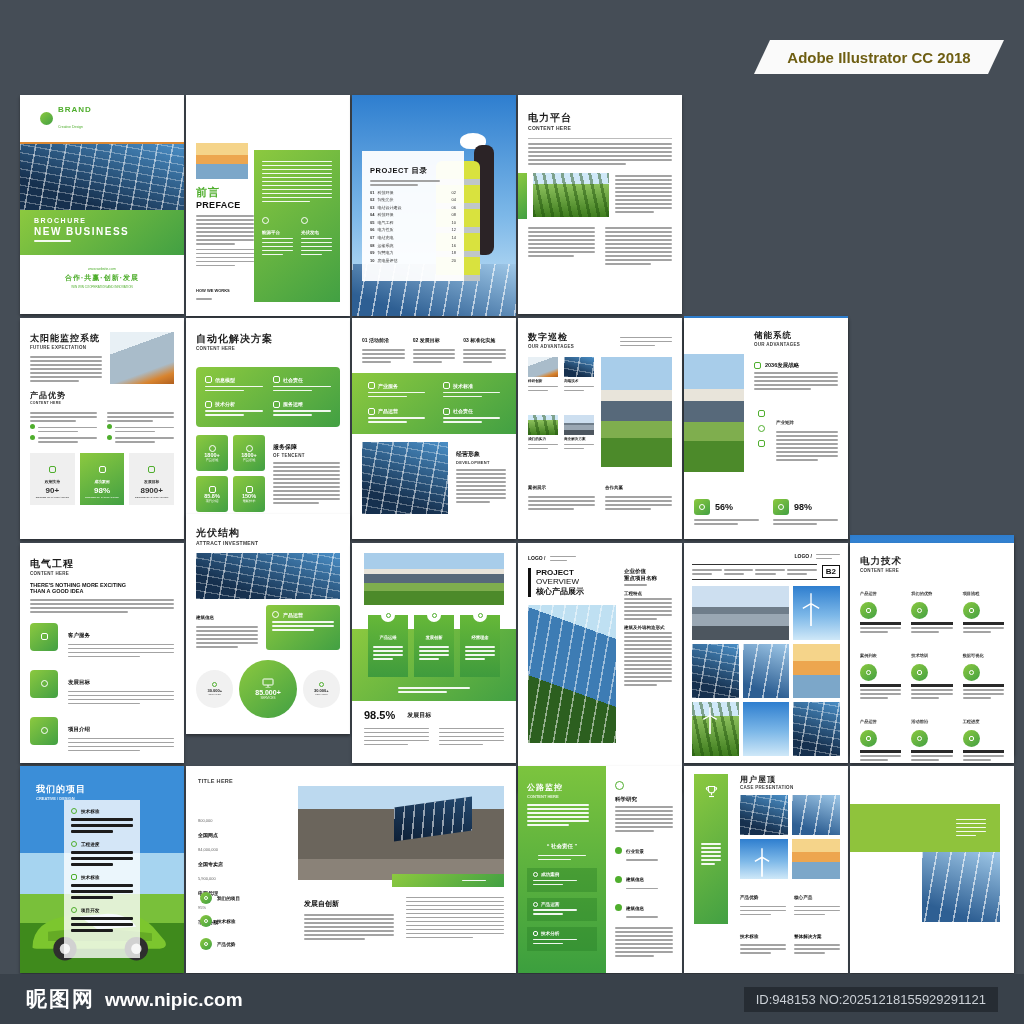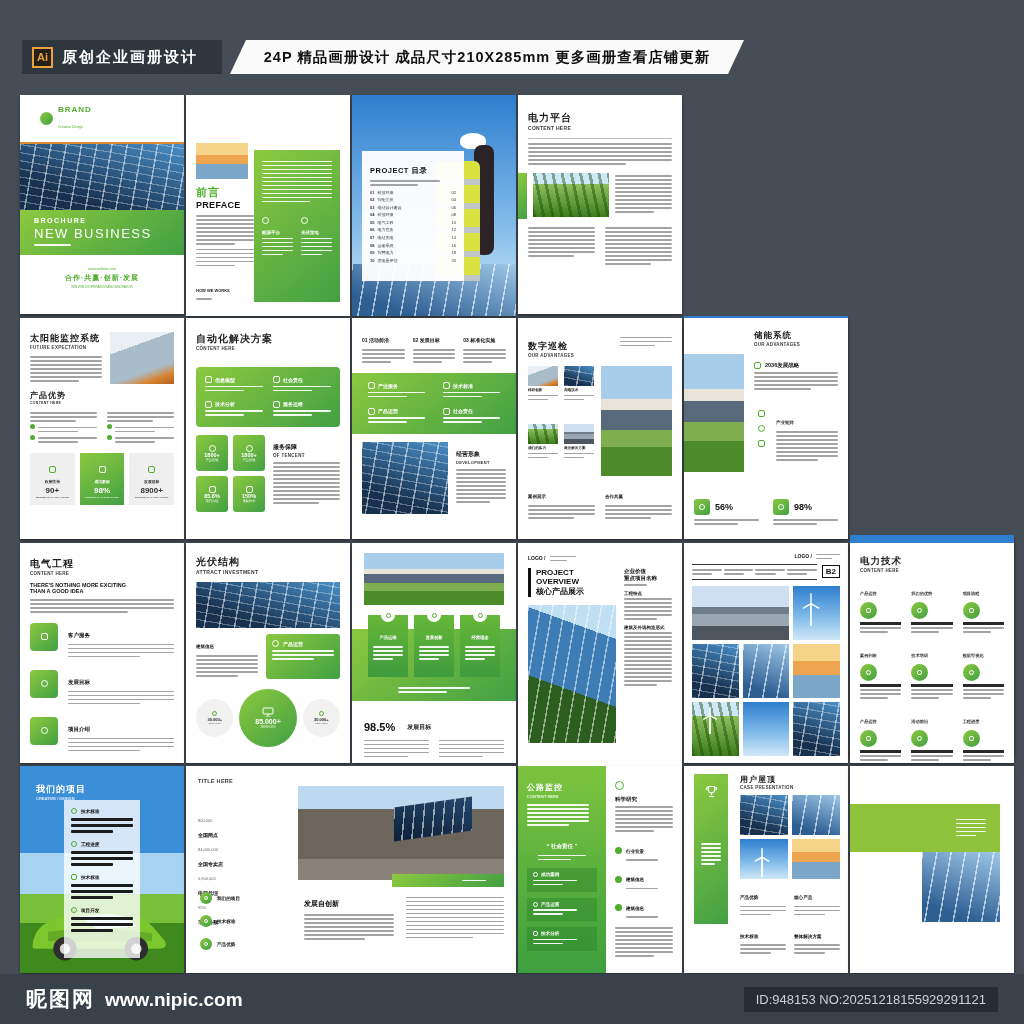--- a/index.html
+++ b/index.html
@@ -57,41 +57,37 @@
 .toc-row{display:flex;align-items:center;gap:3px;font-size:4px;color:#333;margin:2.6px 0}
 .toc-row b{font-size:4px}
 .toc-row em{margin-left:auto;font-style:normal;font-size:4px}
 .cell18{text-align:left}
 .circ{border-radius:50%;display:flex;flex-direction:column;align-items:center;justify-content:center}
 </style>
 </head>
 <body>
 
 <div class="topbar">
-  <div class="shop-chip">
-    <span class="ai-badge">Ai</span>
-    <span class="shop-title">原创企业画册设计</span>
-  </div>
-  <div class="band band-mid">
-      <span>24P 精品画册设计 成品尺寸210X285mm 更多画册查看店铺更新</span>
+  <div class="band band-right">
+      <span>Adobe Illustrator CC 2018</span>
     </div>
 </div>
 
 <div class="card" style="left:20px;top:95px;width:164px;height:219px">
   <div style="height:47px;display:flex;align-items:center;padding-left:20px;gap:5px">
     <span style="width:13px;height:13px;border-radius:50%;flex:none" class="gbg"></span>
     <span>
       <b class="green" style="font-size:8px;letter-spacing:1px;display:block">BRAND</b>
       <i class="green" style="font-size:3.5px;font-style:normal">Creative Design</i>
     </span>
   </div>
   <div class="ph ph-solar" style="height:68px;border-top:2px solid #dd8a33"></div>
   <div class="gbg" style="height:45px;padding:7px 14px">
     <div style="color:#fff;font-weight:bold;font-size:7px;letter-spacing:1.5px">BROCHURE</div>
-    <div style="color:#fff;font-weight:normal;font-size:13px;letter-spacing:1.5px;margin-top:2px">NEW BUSINESS</div>
+    <div style="color:#fff;font-weight:bold;font-size:10px;letter-spacing:1.5px;margin-top:2px">NEW BUSINESS</div>
     <div class="lines w t" style="width:54px;margin-top:3px">
         <i style="width: 68%;"></i>
       </div>
   </div>
   <div style="height:59px;text-align:center;padding-top:12px">
     <div class="green" style="font-size:3.5px">www.website.com</div>
     <div class="green" style="font-size:7px;font-weight:bold;letter-spacing:1px;margin-top:2px">合作·共赢·创新·发展</div>
     <div class="green" style="font-size:3px;margin-top:2px">WIN WIN COOPERATION AND INNOVATION</div>
   </div>
 </div>
@@ -590,21 +586,21 @@
           <i></i>
           <i style="width: 68%;"></i>
         </div>
     </div>
   </div>
 </div>
 
 <div class="card pad" style="left:518px;top:318px;width:164px;height:221px">
   <div class="row" style="justify-content:space-between">
     <div>
-      <div class="t-cn" style="font-size:9px;margin-top:12px">数字巡检</div>
+      <div class="t-cn" style="font-size:9px;margin-top:3px">数字巡检</div>
       <div class="t-en" style="font-size:4.5px">OUR ADVANTAGES</div>
     </div>
     <div class="lines t" style="width:52px;margin-top:6px">
         <i></i>
         <i></i>
         <i style="width: 68%;"></i>
       </div>
   </div>
   <div class="row" style="gap:7px;margin-top:8px">
     <div style="width:66px;display:grid;grid-template-columns:1fr 1fr;gap:6px">
@@ -768,21 +764,21 @@
       </div>
     <div style="flex:1"><b style="font-size:5.5px;color:#111">项目介绍</b><div class="lines t" style="margin-top:3px">
           <i></i>
           <i></i>
           <i></i>
           <i style="width: 68%;"></i>
         </div></div>
   </div>
 </div>
 
-<div class="card pad" style="left:186px;top:543px;width:164px;height:220px">
+<div class="card pad" style="left:186px;top:514px;width:164px;height:220px">
   <div class="t-cn" style="font-size:10px;margin-top:2px">光伏结构</div>
   <div class="t-en" style="font-size:5px">ATTRACT INVESTMENT</div>
   <div class="ph ph-solar" style="height:46px;margin-top:7px"></div>
   <div class="row" style="gap:8px;margin-top:6px">
     <div style="width:62px">
       <b style="font-size:4.5px;color:#222">建筑信息</b>
       <div class="lines t" style="margin-top:3px">
           <i></i>
           <i></i>
           <i></i>
@@ -864,21 +860,21 @@
           <i></i>
           <i></i>
           <i style="width: 68%;"></i>
         </div>
     </div>
     <div class="lines w t" style="position:absolute;left:46px;bottom:6px;width:72px">
         <i></i>
         <i style="width: 68%;"></i>
       </div>
   </div>
-  <div style="padding:20px 12px">
+  <div style="padding:8px 12px">
     <div class="row" style="align-items:center;gap:12px">
       <b style="font-size:11px;color:#111">98.5%</b>
       <b style="font-size:6px;color:#222">发展目标</b>
     </div>
     <div class="row" style="gap:10px;margin-top:4px">
       <div class="lines t" style="flex:1">
           <i></i>
           <i></i>
           <i></i>
           <i></i>
@@ -900,21 +896,21 @@
     <b style="font-size:5px;color:#111">LOGO /</b>
     <div class="lines t" style="width:26px">
         <i></i>
         <i style="width: 68%;"></i>
       </div>
   </div>
   <div class="row" style="gap:8px;margin-top:4px">
     <div style="width:88px">
       <div style="border-left:3px solid #111;padding-left:5px">
         <div style="font-size:8px;font-weight:800;color:#111">PROJECT</div>
-        <div style="font-size:8px;font-weight:700;color:#111">OVERVIEW</div>
+        <div style="font-size:8px;font-weight:400;color:#111">OVERVIEW</div>
         <div style="font-size:8px;font-weight:800;color:#111">核心产品展示</div>
       </div>
       <div class="ph ph-field" style="height:138px;margin-top:8px;background:repeating-linear-gradient(100deg,rgba(255,255,255,.5) 0 1.5px,transparent 1.5px 12px),linear-gradient(200deg,#bfe0f2 0 20%,#3d7cb4 20% 60%,#2c5f1f 60% 100%)"></div>
     </div>
     <div style="flex:1">
       <b style="font-size:5.5px;color:#111;display:block">企业价值</b>
       <b style="font-size:5.5px;color:#111;display:block">重点项目名称</b>
       <div class="lines t" style="width:34px;margin-top:2px">
           <i style="width: 68%;"></i>
         </div>

